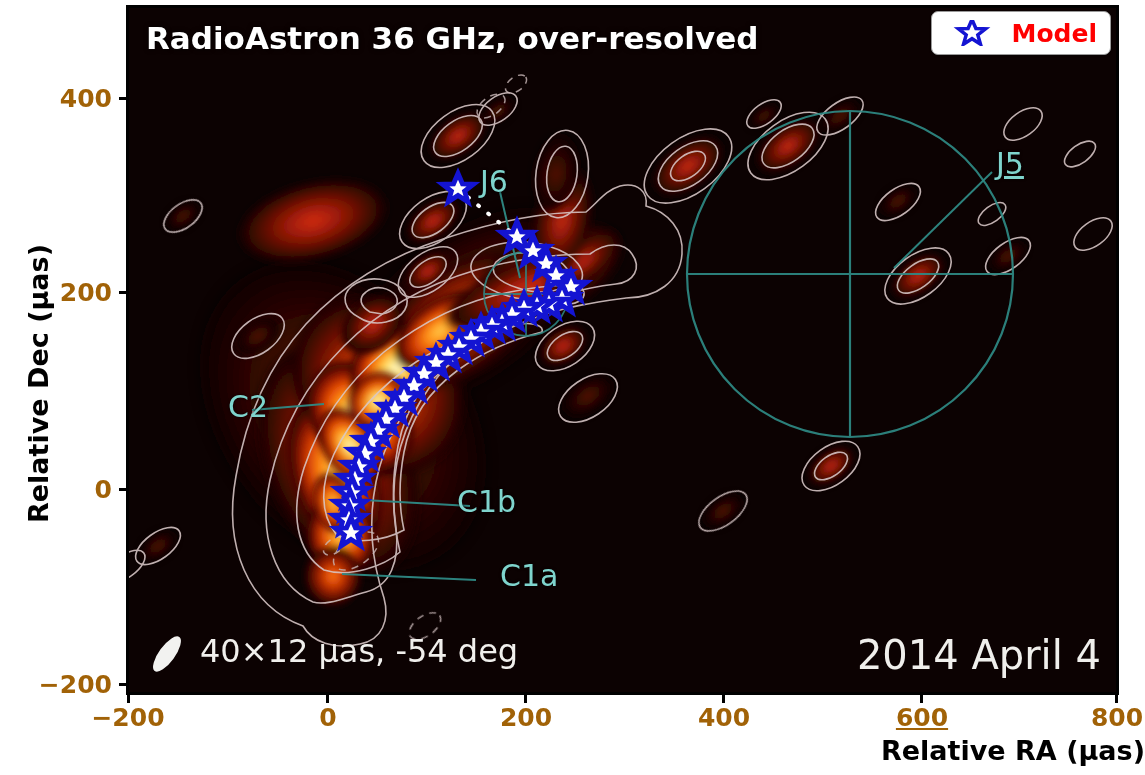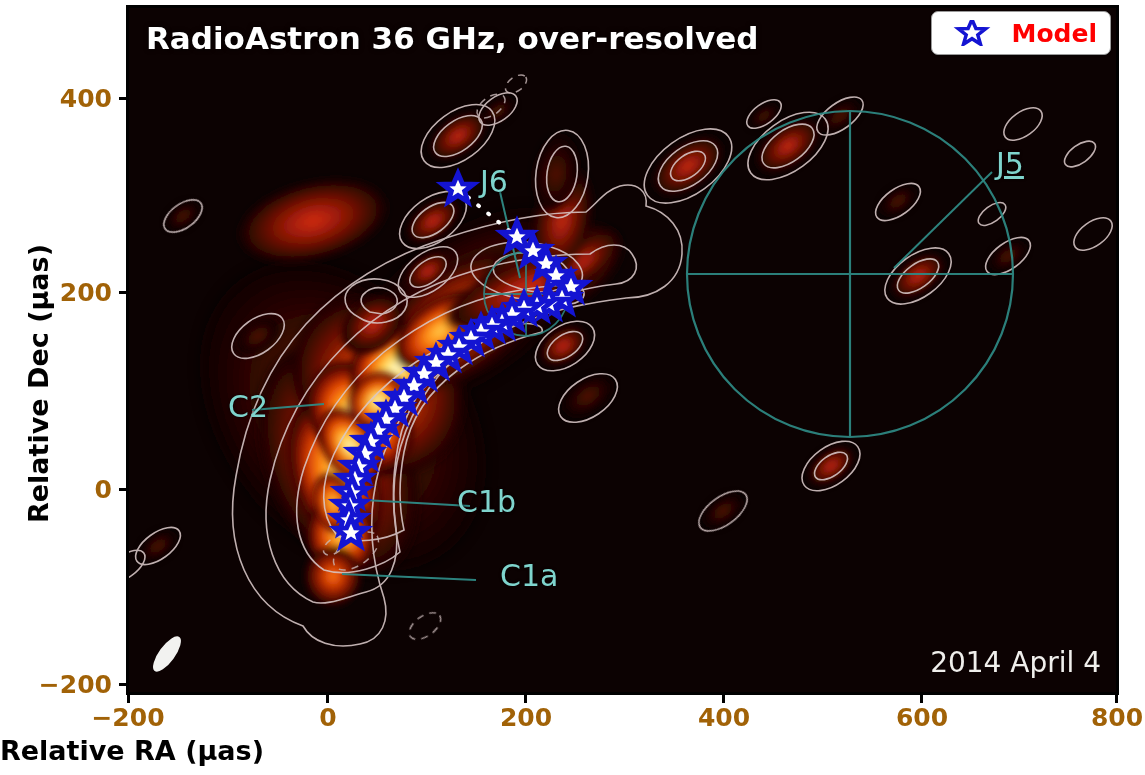--- a/index.html
+++ b/index.html
@@ -26,21 +26,21 @@
     color: #000000;
     font-weight: 700;
     font-size: 27px;
     font-family: "DejaVu Sans", sans-serif;
     white-space: nowrap;
   }
   #xlabel {
     left: 0;
     top: 735px;
     width: 1145px;
-    text-align: left;
+    text-align: right;
   }
   #ylabel {
     left: -162px;
     top: 368px;
     width: 400px;
     text-align: center;
     transform: rotate(-90deg);
     transform-origin: 50% 50%;
   }
   .tick-text {
@@ -92,23 +92,23 @@
     left: 72px;
     top: 626px;
     color: #f0efec;
     font-size: 32px;
     font-weight: 400;
     white-space: nowrap;
   }
   #date-text {
     position: absolute;
     right: 16px;
-    top: 640px;
+    top: 626px;
     color: #f0efec;
-    font-size: 28px;
+    font-size: 40px;
     font-weight: 400;
     white-space: nowrap;
   }
   #beam-ellipse {
     position: absolute;
     left: 18px;
     top: 640px;
     width: 42px;
     height: 16px;
     background: #f2f2f0;
@@ -149,21 +149,21 @@
 
   <div class="tickmark" style="left:119px; top:97px; width:9px; height:3px;"></div>
   <div class="tickmark" style="left:119px; top:291px; width:9px; height:3px;"></div>
   <div class="tickmark" style="left:119px; top:488px; width:9px; height:3px;"></div>
   <div class="tickmark" style="left:119px; top:683px; width:9px; height:3px;"></div>
 
   <div class="tick-text xtick-text" style="left:68px; top:703px; width:120px;">−200</div>
   <div class="tick-text xtick-text" style="left:268px; top:703px; width:120px;">0</div>
   <div class="tick-text xtick-text" style="left:466px; top:703px; width:120px;">200</div>
   <div class="tick-text xtick-text" style="left:664px; top:703px; width:120px;">400</div>
-  <div class="tick-text xtick-text" style="left:862px; top:703px; width:120px;">600</div>
+  <div class="tick-text xtick-text" style="left:862px; top:703px; width:120px;text-decoration:underline;">600</div>
   <div class="tick-text xtick-text" style="left:1057px; top:703px; width:120px;">800</div>
 
   <div class="tickmark" style="left:127px; top:694px; width:3px; height:9px;"></div>
   <div class="tickmark" style="left:326px; top:694px; width:3px; height:9px;"></div>
   <div class="tickmark" style="left:524px; top:694px; width:3px; height:9px;"></div>
   <div class="tickmark" style="left:722px; top:694px; width:3px; height:9px;"></div>
   <div class="tickmark" style="left:920px; top:694px; width:3px; height:9px;"></div>
   <div class="tickmark" style="left:1115px; top:694px; width:3px; height:9px;"></div>
 
   <div class="axis-label" id="xlabel">Relative RA (μas)</div>
@@ -485,20 +485,21 @@
 
     <div id="plot-title">RadioAstron 36 GHz, over-resolved</div>
 
     <div class="ann-text" style="left:352px; top:158px;">J6</div>
     <div class="ann-text" style="left:868px; top:140px;text-decoration:underline;">J5</div>
     <div class="ann-text" style="left:76px; top:383px;margin-left:24px;">C2</div>
     <div class="ann-text" style="left:329px; top:478px;">C1b</div>
     <div class="ann-text" style="left:372px; top:552px;">C1a</div>
 
     <div id="beam-ellipse"></div>
+    <div id="beam-text">40×12 μas, -54 deg</div>
 
     <div id="date-text">2014 April 4</div>
 
     <div id="legend">
       <svg id="legend-sample" viewBox="0 0 62 26">
         <line x1="2" y1="13" x2="60" y2="13" stroke="#ffffff" stroke-width="4" stroke-linecap="round" stroke-dasharray="1 13"></line>
         <g transform="translate(31,13) scale(1.35)" fill="#ffffff" stroke="#1414d2" stroke-width="2.6">
           <polygon points="0,-10 2.9,-3.3 10,-3.1 4.3,1.4 6.3,8.3 0,4.2 -6.3,8.3 -4.3,1.4 -10,-3.1 -2.9,-3.3"></polygon>
         </g>
       </svg>

